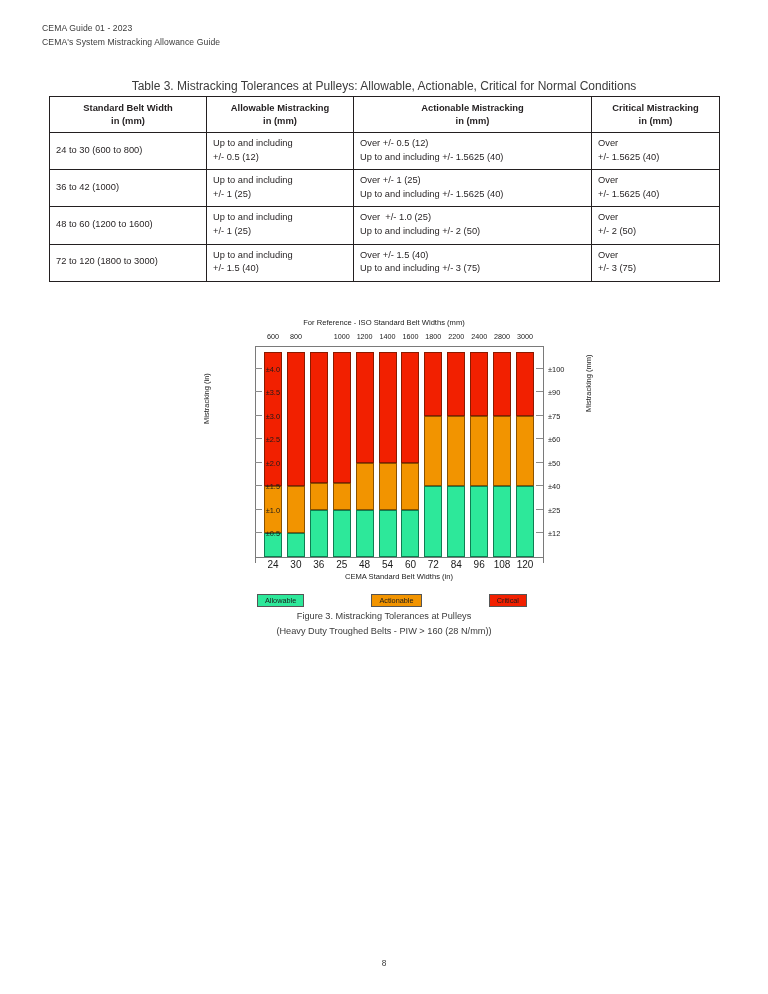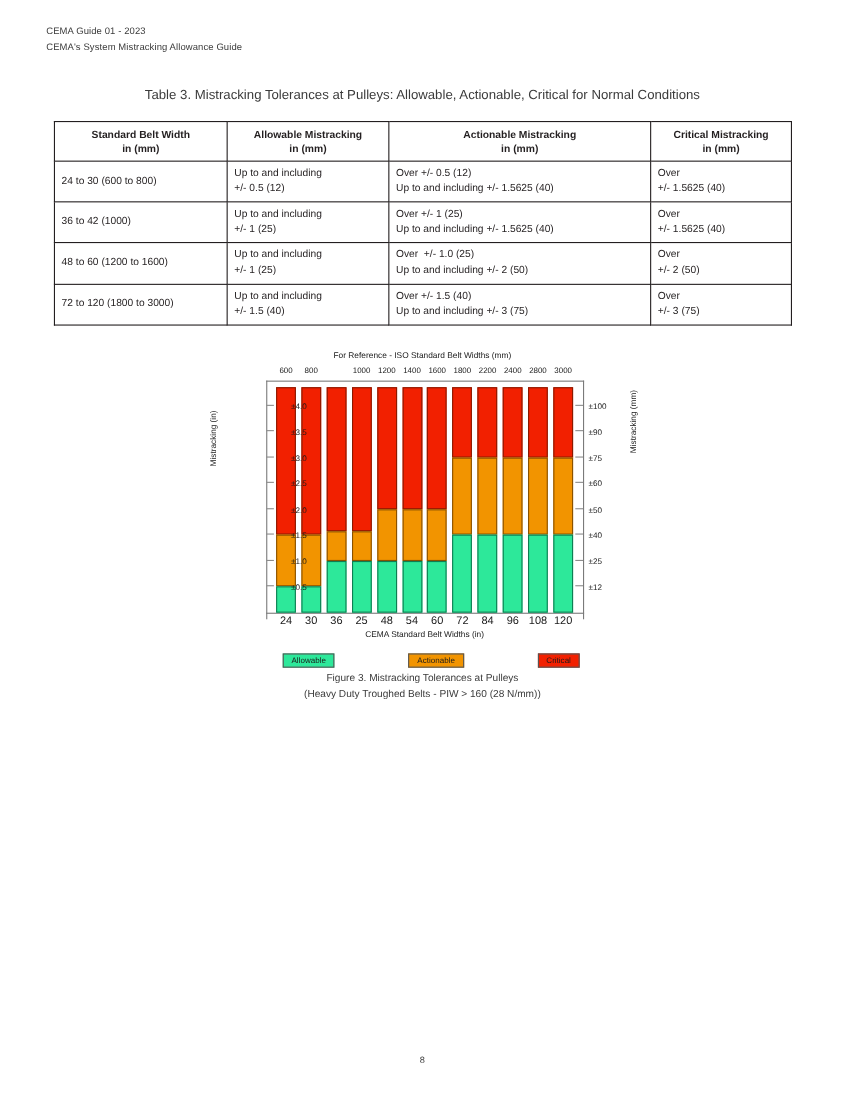--- a/index.html
+++ b/index.html
@@ -37,21 +37,20 @@
     font-size: 12px;
     color: #3b3b3b;
   }
   table.tol {
     position: absolute;
     left: 49px;
     top: 96px;
     width: 670px;
     border-collapse: collapse;
     table-layout: fixed;
-    margin-top: 14px;
   }
   table.tol td, table.tol th {
     border: 1.1px solid #231f20;
     padding: 0;
     vertical-align: middle;
   }
   table.tol th {
     text-align: center;
     font-weight: bold;
     font-size: 9.4px;
@@ -84,25 +83,24 @@
     left: 0; top: 0;
     width: 768px;
     text-align: center;
     font-size: 7.6px;
     color: #1a1a1a;
   }
 
   
   .plot {
     position: absolute;
-    left: 251px;
+    left: 264px;
     top: 34px;
     width: 288px;
     height: 205px;
-    padding-left: 12px;
   }
   .plot-frame-left, .plot-frame-right {
     position: absolute;
     top: -6px;
     width: 0;
     border-left: 1px solid #7a7a7a;
     height: 217px;
   }
   .plot-frame-left { left: -9px; }
   .plot-frame-right { left: 279px; }

